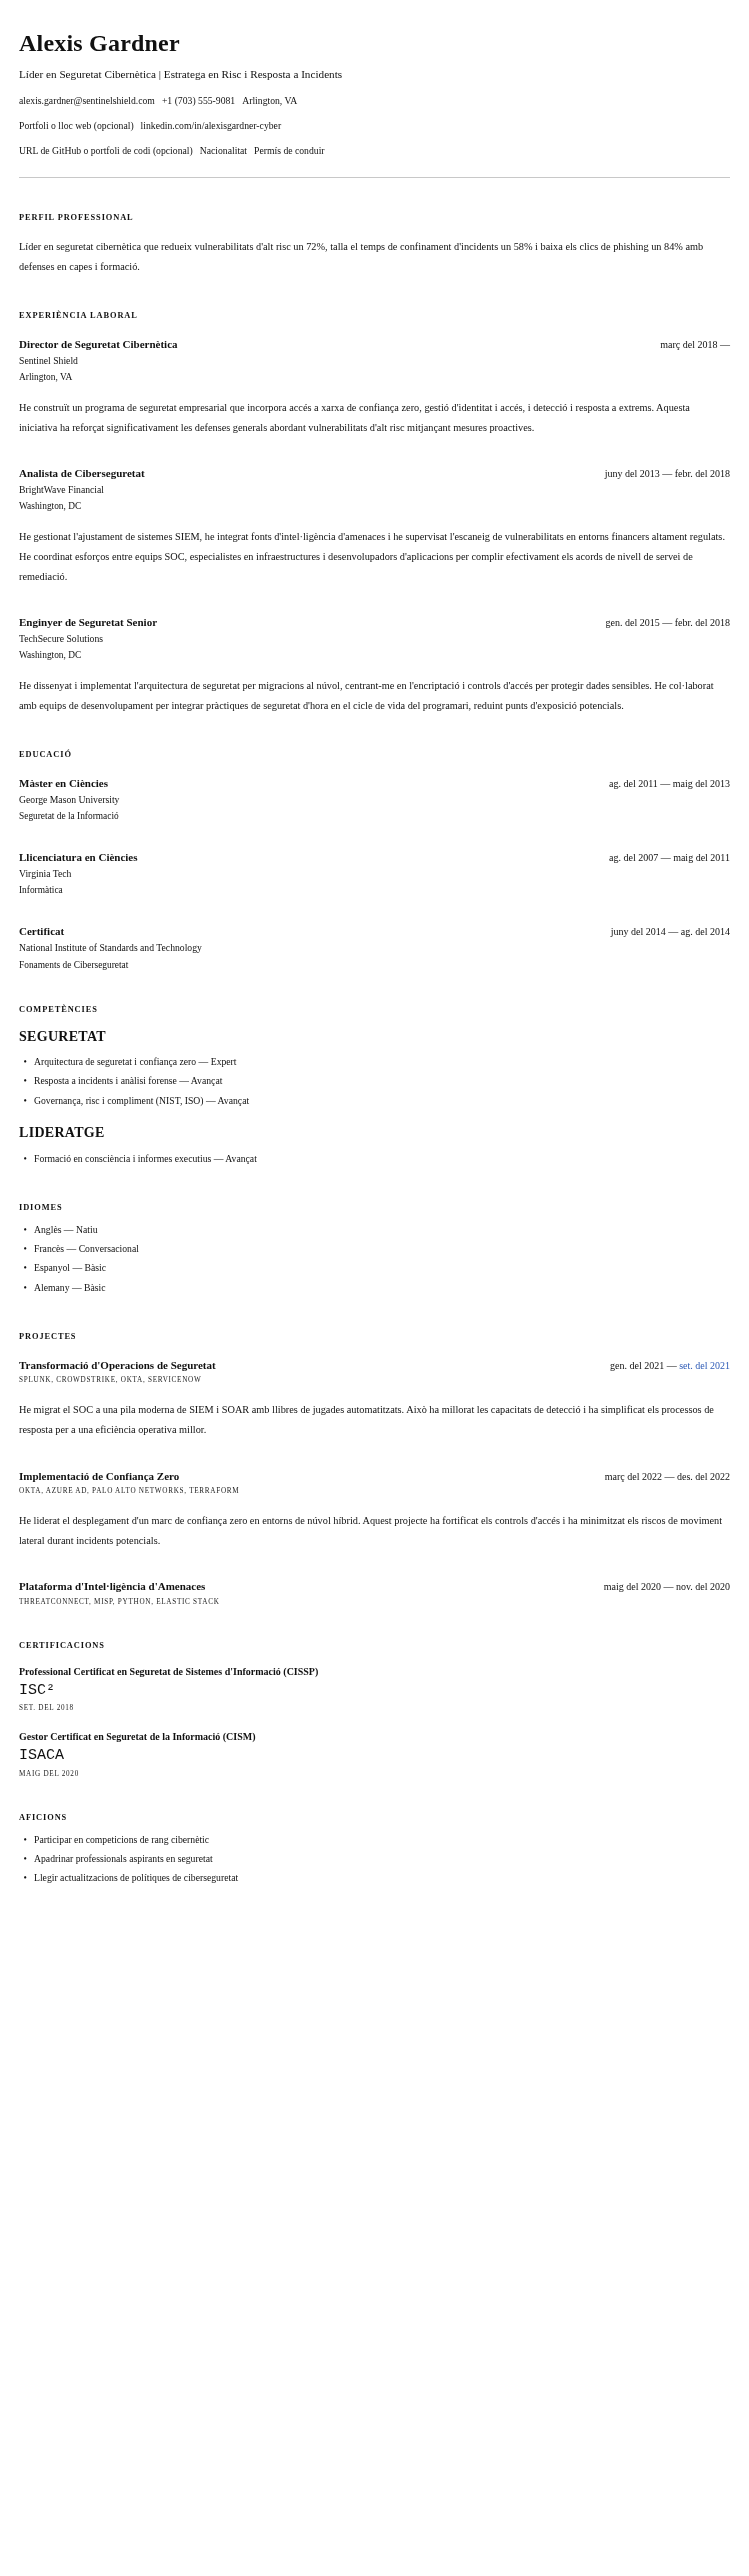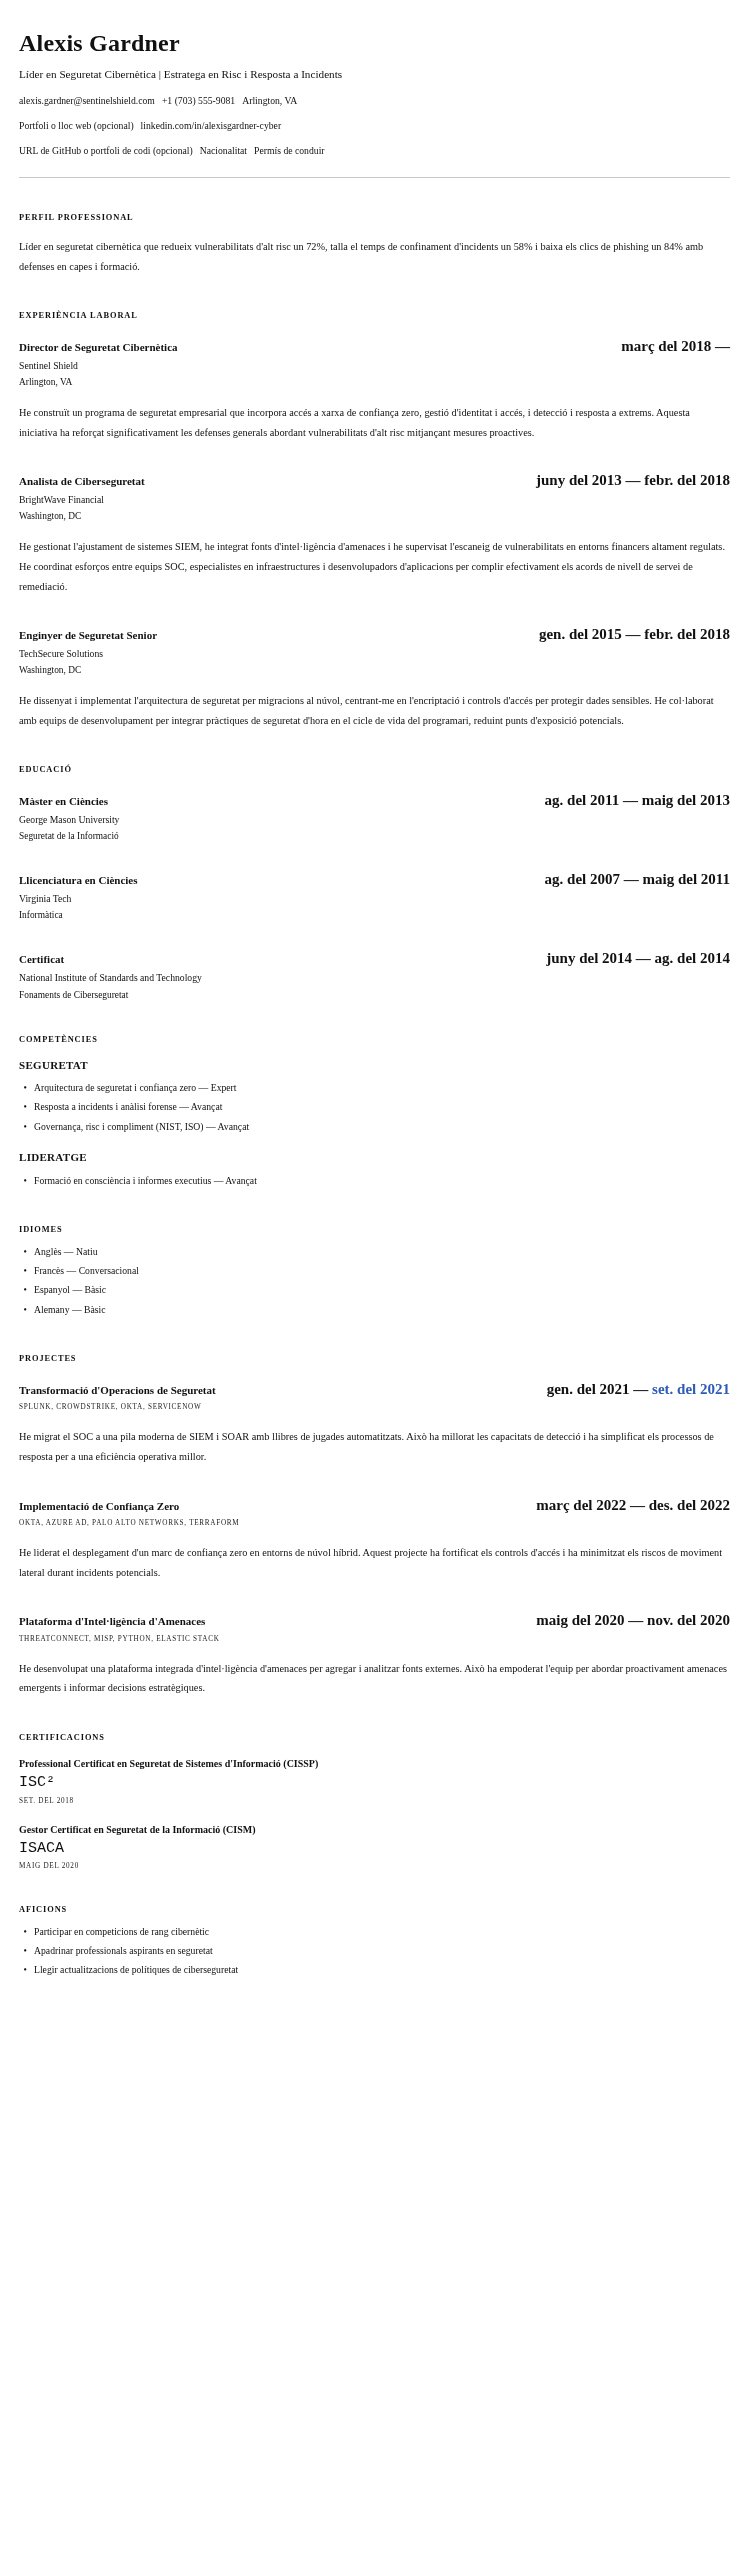--- a/index.html
+++ b/index.html
@@ -32,31 +32,31 @@
   .section-heading {
     font-size: 8.4px; font-weight: 700; letter-spacing: 0.9px;
   }
   .body-text { font-size: 10.3px; line-height: 1.9; margin-top: 15px; }
 
   
   .entry { margin-top: 17.5px; }
   .entry + .entry { margin-top: 30px; }
   .entry-head { display: flex; justify-content: space-between; align-items: baseline; gap: 8px; }
   .entry-title { font-size: 11px; font-weight: 700; }
-  .entry-dates { font-size: 15px; white-space: nowrap; font-weight: 700; }
+  .entry-dates { font-size: 10px; white-space: nowrap; font-weight: 400; }
   .entry-sub { font-size: 9.7px; margin-top: 5px; }
   .entry-sub2 { font-size: 9.4px; margin-top: 6.2px; }
   .entry .desc { margin-top: 16px; }
   .date-linked { color: #2e5bb7; }
 
   
   .meta-caps { font-size: 7.2px; letter-spacing: 0.7px; margin-top: 5.6px; color: #222222; }
 
   
-  .subgroup-title { font-size: 11px; font-weight: 700; letter-spacing: 0.3px; margin-top: 15px; }
+  .subgroup-title { font-size: 14px; font-weight: 700; letter-spacing: 0.3px; margin-top: 15px; }
 
   
   ul.bullets { list-style: none; margin-top: 7.5px; }
   ul.bullets li {
     font-size: 9.7px; line-height: 2.0;
     position: relative; padding-left: 15px;
   }
   ul.bullets li::before {
     content: "\2022";
     position: absolute; left: 4.4px; top: 0;
@@ -214,21 +214,20 @@
       <div class="meta-caps">OKTA, AZURE AD, PALO ALTO NETWORKS, TERRAFORM</div>
       <p class="body-text desc">He liderat el desplegament d'un marc de confiança zero en entorns de núvol híbrid. Aquest projecte ha fortificat els controls d'accés i ha minimitzat els riscos de moviment lateral durant incidents potencials.</p>
     </div>
 
     <div class="entry">
       <div class="entry-head">
         <h3 class="entry-title">Plataforma d'Intel·ligència d'Amenaces</h3>
         <span class="entry-dates">maig del 2020 — nov. del 2020</span>
       </div>
       <div class="meta-caps">THREATCONNECT, MISP, PYTHON, ELASTIC STACK</div>
-      <p class="body-text desc">He desenvolupat una plataforma integrada d'intel·ligència d'amenaces per agregar i analitzar fonts externes. Això ha empoderat l'equip per abordar proactivament amenaces emergents i informar decisions estratègiques.</p>
     </div>
   </section>
 
   <section class="section">
     <h2 class="section-heading">CERTIFICACIONS</h2>
 
     <div class="cert">
       <h3 class="cert-title">Professional Certificat en Seguretat de Sistemes d'Informació (CISSP)</h3>
       <div class="cert-issuer">ISC²</div>
       <div class="meta-caps">SET. DEL 2018</div>

